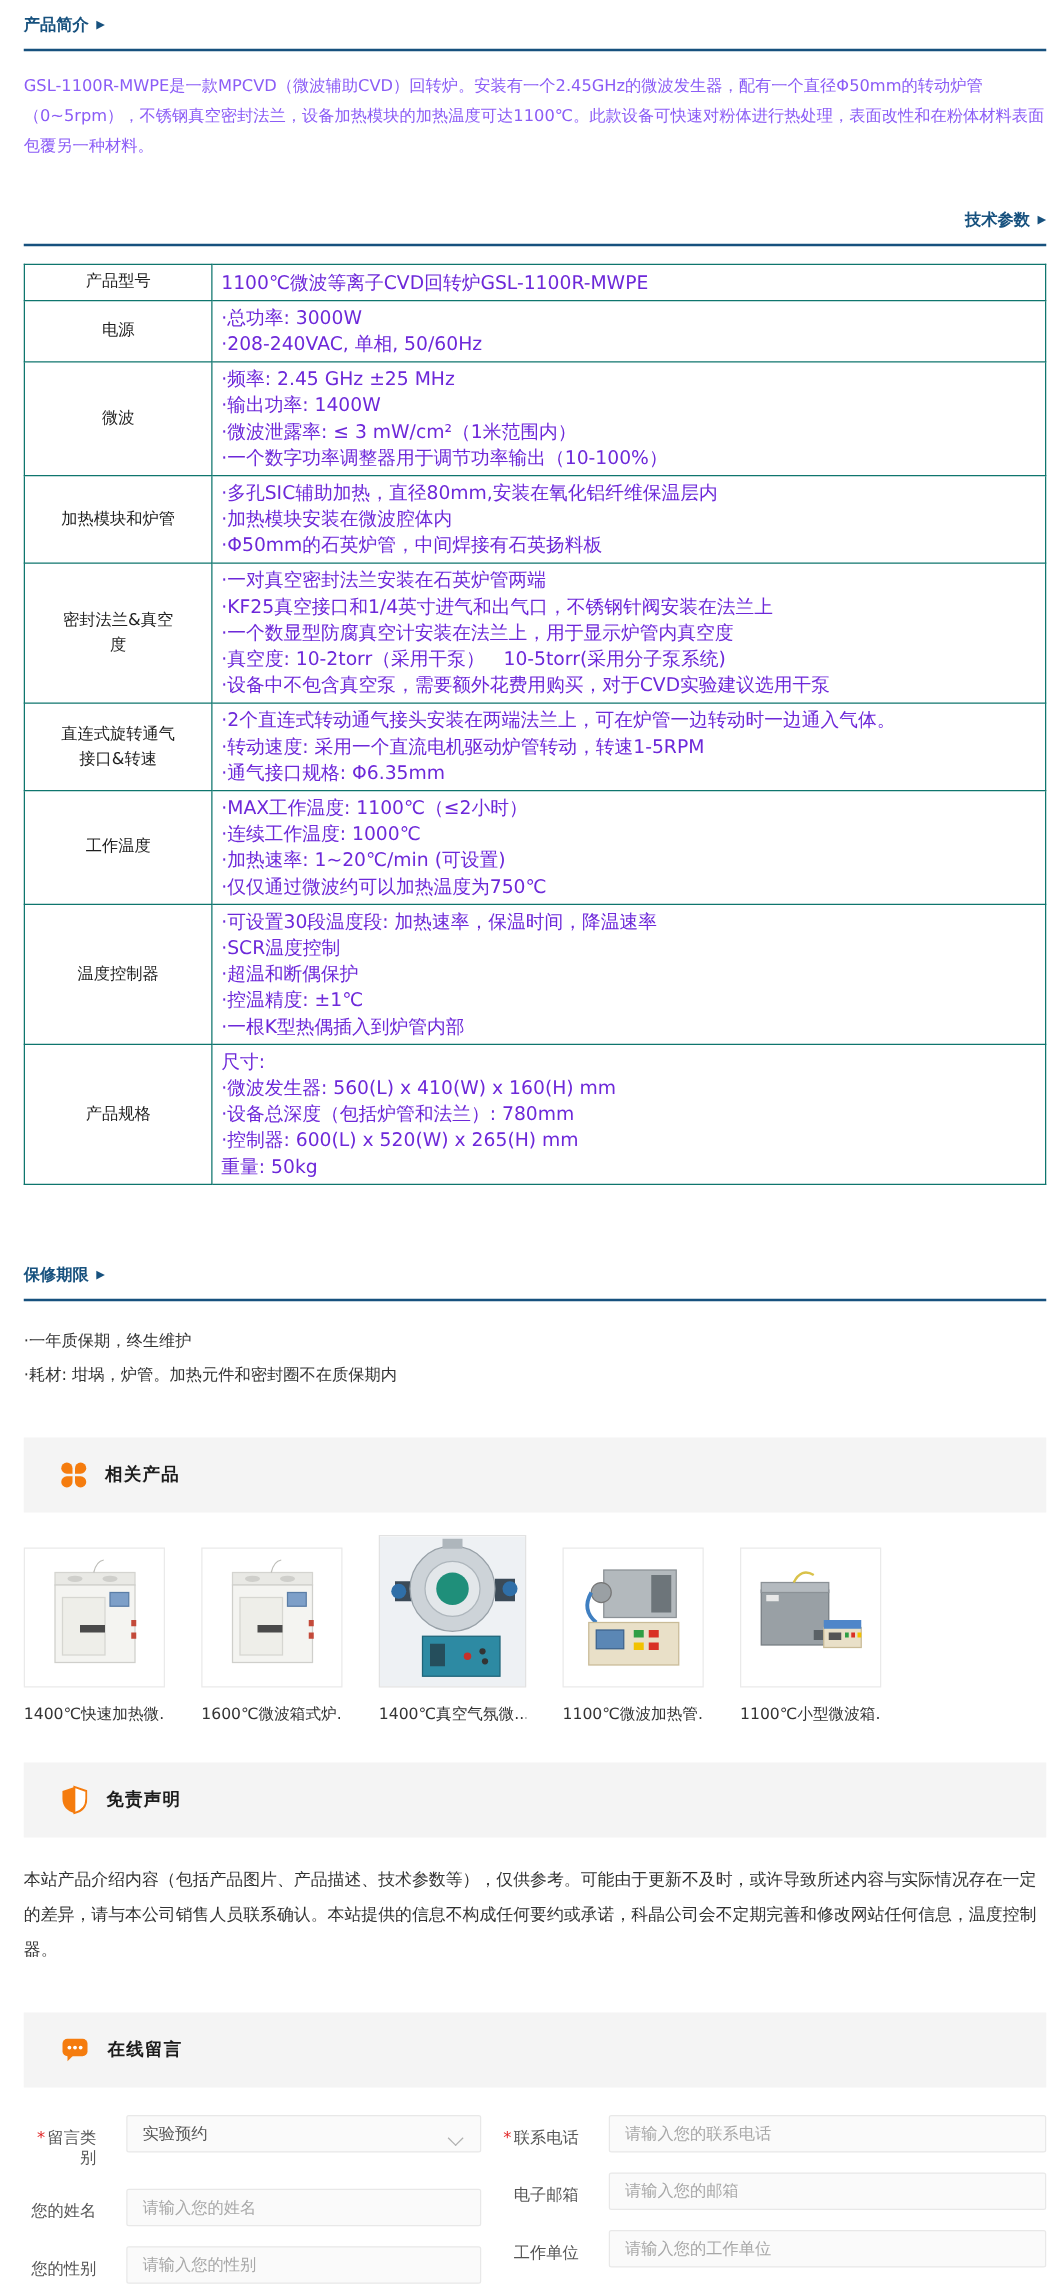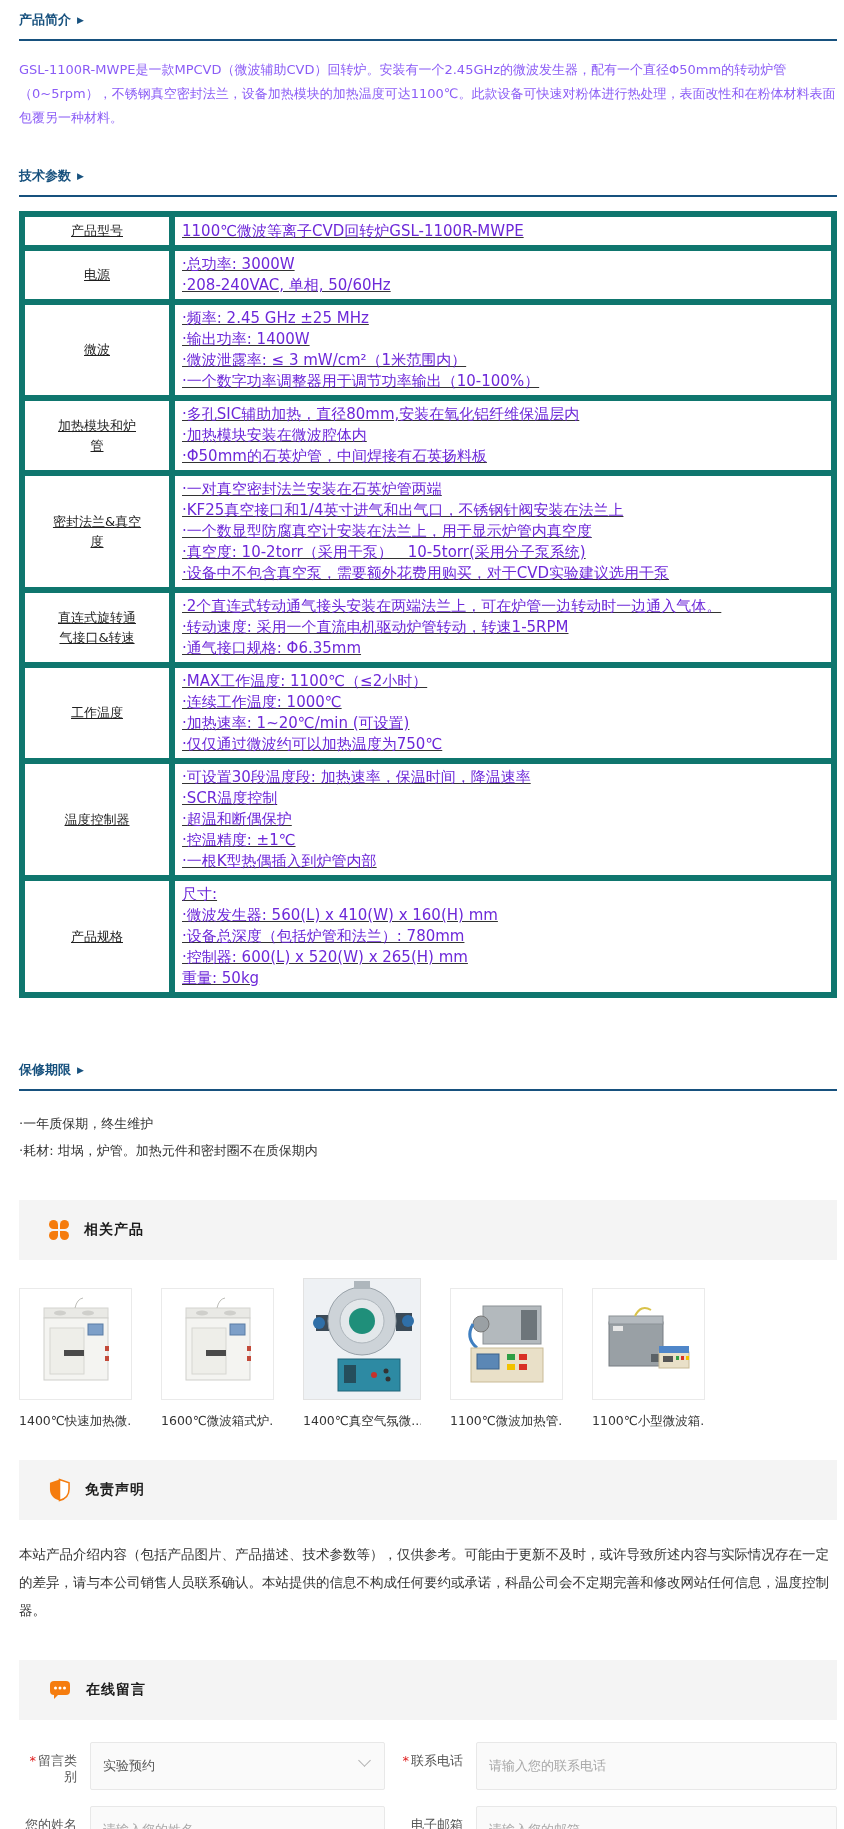--- a/index.html
+++ b/index.html
@@ -6,28 +6,28 @@
   html,body { margin:0; padding:0; background:#fff; }
   body { font-family:"DejaVu Sans","Liberation Sans",sans-serif; color:#333; }
   .page { width:844px; height:1829px; overflow:hidden; background:#fff; margin:0 auto; position:relative;padding-left:12px; }
   .inner { padding:0 7px; }
 
   
   .blue-head { display:flex; align-items:center; gap:6px; color:#17517e;
                font-weight:bold; font-size:13px; padding:11px 0 10px;
                border-bottom:2px solid #17517e; }
   .blue-head .arrow { font-size:9px; line-height:1; color:#17517e; }
-  .mt26 { margin-top:26px; }
+  .mt26 { margin-top:26px;justify-content:flex-end; }
   .mt52 { margin-top:52px; }
 
   .intro-text { font-size:13px; line-height:24px; color:#8b5cf6; margin-top:17px; }
 
   
   .spec-table { width:100%; border-collapse:collapse; margin-top:14px; border:1px solid #3a3a3a; }
-  .spec-table td { border:6px solid #0f766e; vertical-align:middle;text-decoration:underline; }
+  .spec-table td { border:1px solid #0f766e; vertical-align:middle; }
   td.spec-label { width:150px; text-align:center; font-size:13px; color:#1f1f1f; padding:4px 27px; line-height:20px; }
   td.spec-value { padding:3px 7px; }
   .spec-line { font-size:15px; line-height:21px; color:#6d28d9; }
 
   .warranty-lines { margin-top:19px; }
   .warranty-line { font-size:13px; line-height:27px; color:#333; }
 
   
   .band { margin:0 7px; background:#f4f4f4; height:60px; display:flex; align-items:center;
           padding-left:30px; gap:15px; }
@@ -56,22 +56,22 @@
 
   
   .form-wrap { display:flex; margin:22px 7px 0; gap:14px; }
   .fcol-left { width:366px; flex:none; }
   .fcol-right { flex:1; }
   .frow { display:flex; align-items:flex-start; margin-bottom:16px; }
   .flabel { width:58px; flex:none; text-align:right; font-size:13px; color:#555;
             padding-top:11px; line-height:16px; }
   .fcol-right .flabel { width:64px; }
   .req { color:#e02020; margin-right:2px; }
-  .fctrl { flex:1; height:48px; background:#fafafa; border:1px solid #e8e8e8; border-radius:2px;
-           font-size:13px; color:#333; padding:0 12px; margin-left:13px; font-family:Liberation Serif, serif; outline:none; }
+  .fctrl { flex:1; height:30px; background:#fafafa; border:1px solid #e8e8e8; border-radius:2px;
+           font-size:13px; color:#333; padding:0 12px; margin-left:24px; font-family:Liberation Serif, serif; outline:none; }
   input.fctrl::placeholder, textarea.fctrl::placeholder { color:#a8a8a8; }
   .fselect { display:flex; align-items:center; position:relative; color:#555; cursor:pointer; }
   .chev { position:absolute; right:15px; top:13px; width:9px; height:9px;
           border-left:1px solid #b0b0b0; border-bottom:1px solid #b0b0b0; transform:rotate(-45deg); }
 </style>
 </head>
 <body>
 
 <div class="page">
   <div class="inner">

